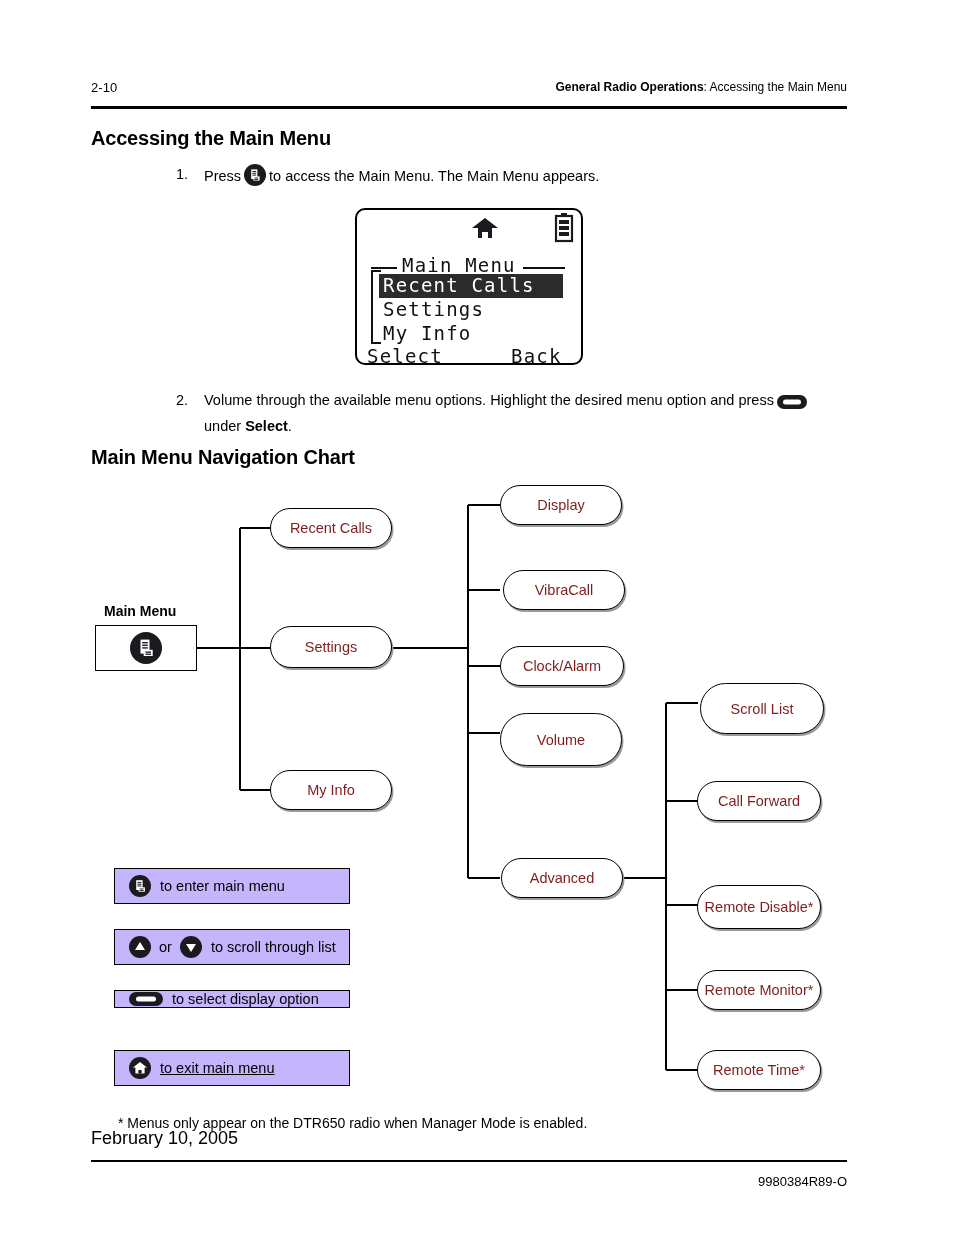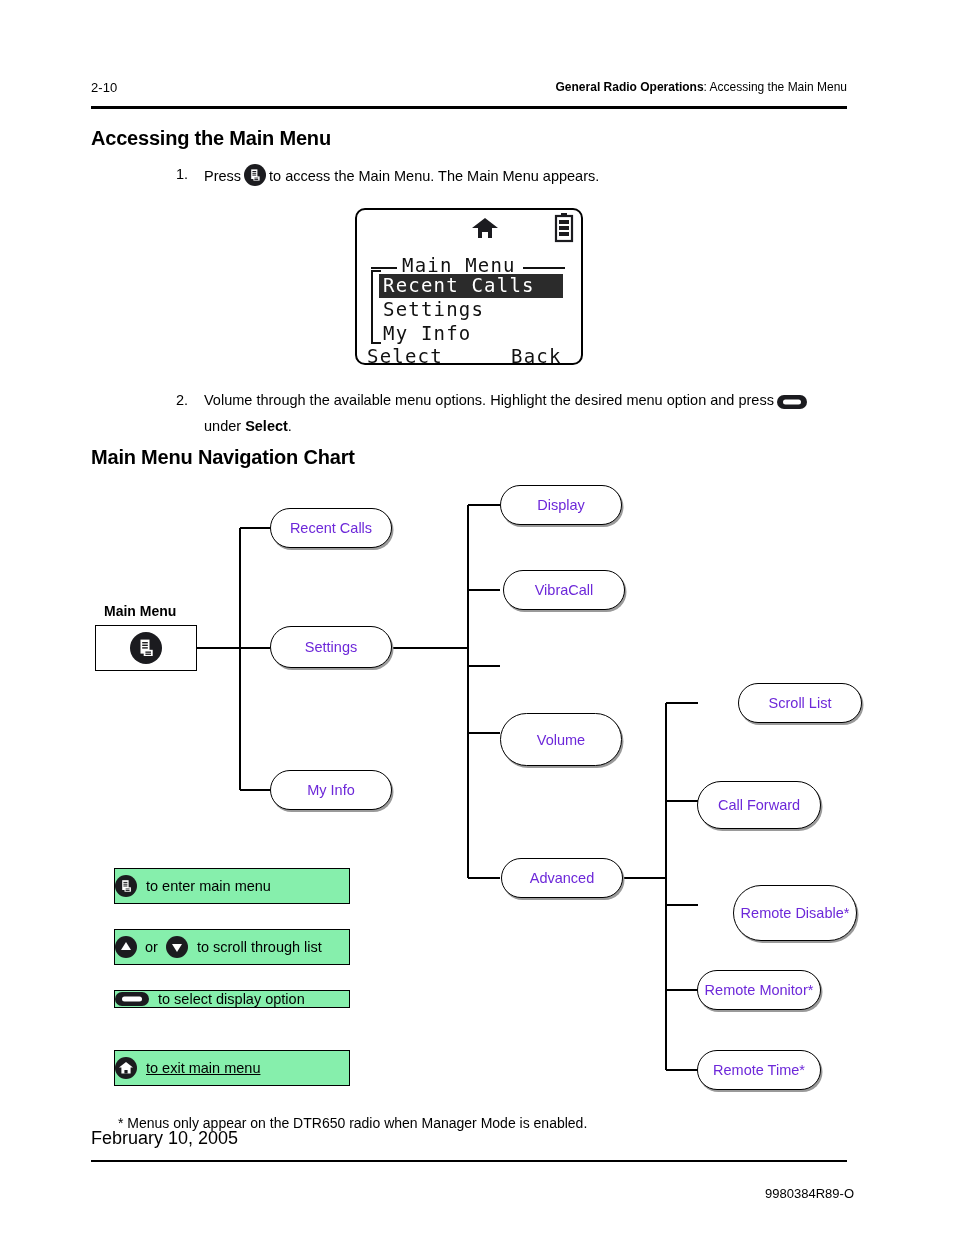--- a/index.html
+++ b/index.html
@@ -154,21 +154,21 @@
     position: absolute;
     box-sizing: border-box;
     border: 1.6px solid #000;
     border-radius: 999px;
     background: #fff;
     box-shadow: 1.5px 2px 0 0 #9a9a9a;
     display: flex;
     align-items: center;
     justify-content: center;
     font-size: 14.5px;
-    color: #6d28d9;
+    color: #7f1d1d;
     white-space: nowrap;
   }
   #root-node {
     position: absolute;
     box-sizing: border-box;
     border: 1.8px solid #000;
     background: #fff;
     display: flex;
     align-items: center;
     justify-content: center;
@@ -177,23 +177,24 @@
     position: absolute;
     font-size: 14px;
     font-weight: bold;
   }
 
   
   .legend-box {
     position: absolute;
     box-sizing: border-box;
     border: 1.6px solid #000;
-    background: #86efac;
+    background: #c4b5fd;
     display: flex;
     align-items: center;
+    padding-left: 14px;
     font-size: 14.5px;
     white-space: nowrap;
   }
   .legend-box .lg-text { margin-left: 9px; }
   .legend-box .lg-sep  { margin: 0 8px; }
 
   
   #footnote {
     position: absolute;
     left: 118px;
@@ -209,24 +210,23 @@
     background: #000;
   }
   #footer-left {
     position: absolute;
     left: 91px;
     top: 1128px;
     font-size: 18px;
   }
   #footer-right {
     position: absolute;
-    right: 100px;
+    right: 107px;
     top: 1174px;
     font-size: 13px;
-    margin-top: 12px;
   }
 </style>
 </head>
 <body>
 
 <div id="page-header">
   <div id="page-number">2-10</div>
   <div id="header-right"><span class="hdr-bold">General Radio Operations</span><span>: Accessing the Main Menu</span></div>
 </div>
 <div id="header-rule"></div>
@@ -343,34 +343,37 @@
   <div class="node" style="left:270px; top:300px; width:122px; height:40px;">
       <span>My Info</span>
     </div>
 
   <div class="node" style="left:500px; top:15px;  width:122px; height:40px;">
       <span>Display</span>
     </div>
   <div class="node" style="left:503px; top:100px; width:122px; height:40px;">
       <span>VibraCall</span>
     </div>
+  <div class="node" style="left:500px; top:176px; width:124px; height:40px;">
+      <span>Clock/Alarm</span>
+    </div>
   <div class="node" style="left:500px; top:243px; width:122px; height:53px;">
       <span>Volume</span>
     </div>
   <div class="node" style="left:501px; top:388px; width:122px; height:40px;">
       <span>Advanced</span>
     </div>
 
-  <div class="node" style="left:738px; top:213px; width:124px; height:40px;">
+  <div class="node" style="left:700px; top:213px; width:124px; height:51px;">
       <span>Scroll List</span>
     </div>
-  <div class="node" style="left:697px; top:311px; width:124px; height:48px;">
+  <div class="node" style="left:697px; top:311px; width:124px; height:40px;">
       <span>Call Forward</span>
     </div>
-  <div class="node" style="left:733px; top:415px; width:124px; height:56px;">
+  <div class="node" style="left:697px; top:415px; width:124px; height:44px;">
       <span>Remote Disable*</span>
     </div>
   <div class="node" style="left:697px; top:500px; width:124px; height:40px;">
       <span>Remote Monitor*</span>
     </div>
   <div class="node" style="left:697px; top:580px; width:124px; height:40px;">
       <span>Remote Time*</span>
     </div>
 
   <div class="legend-box" style="left:114px; top:398px; width:236px; height:36px;">

